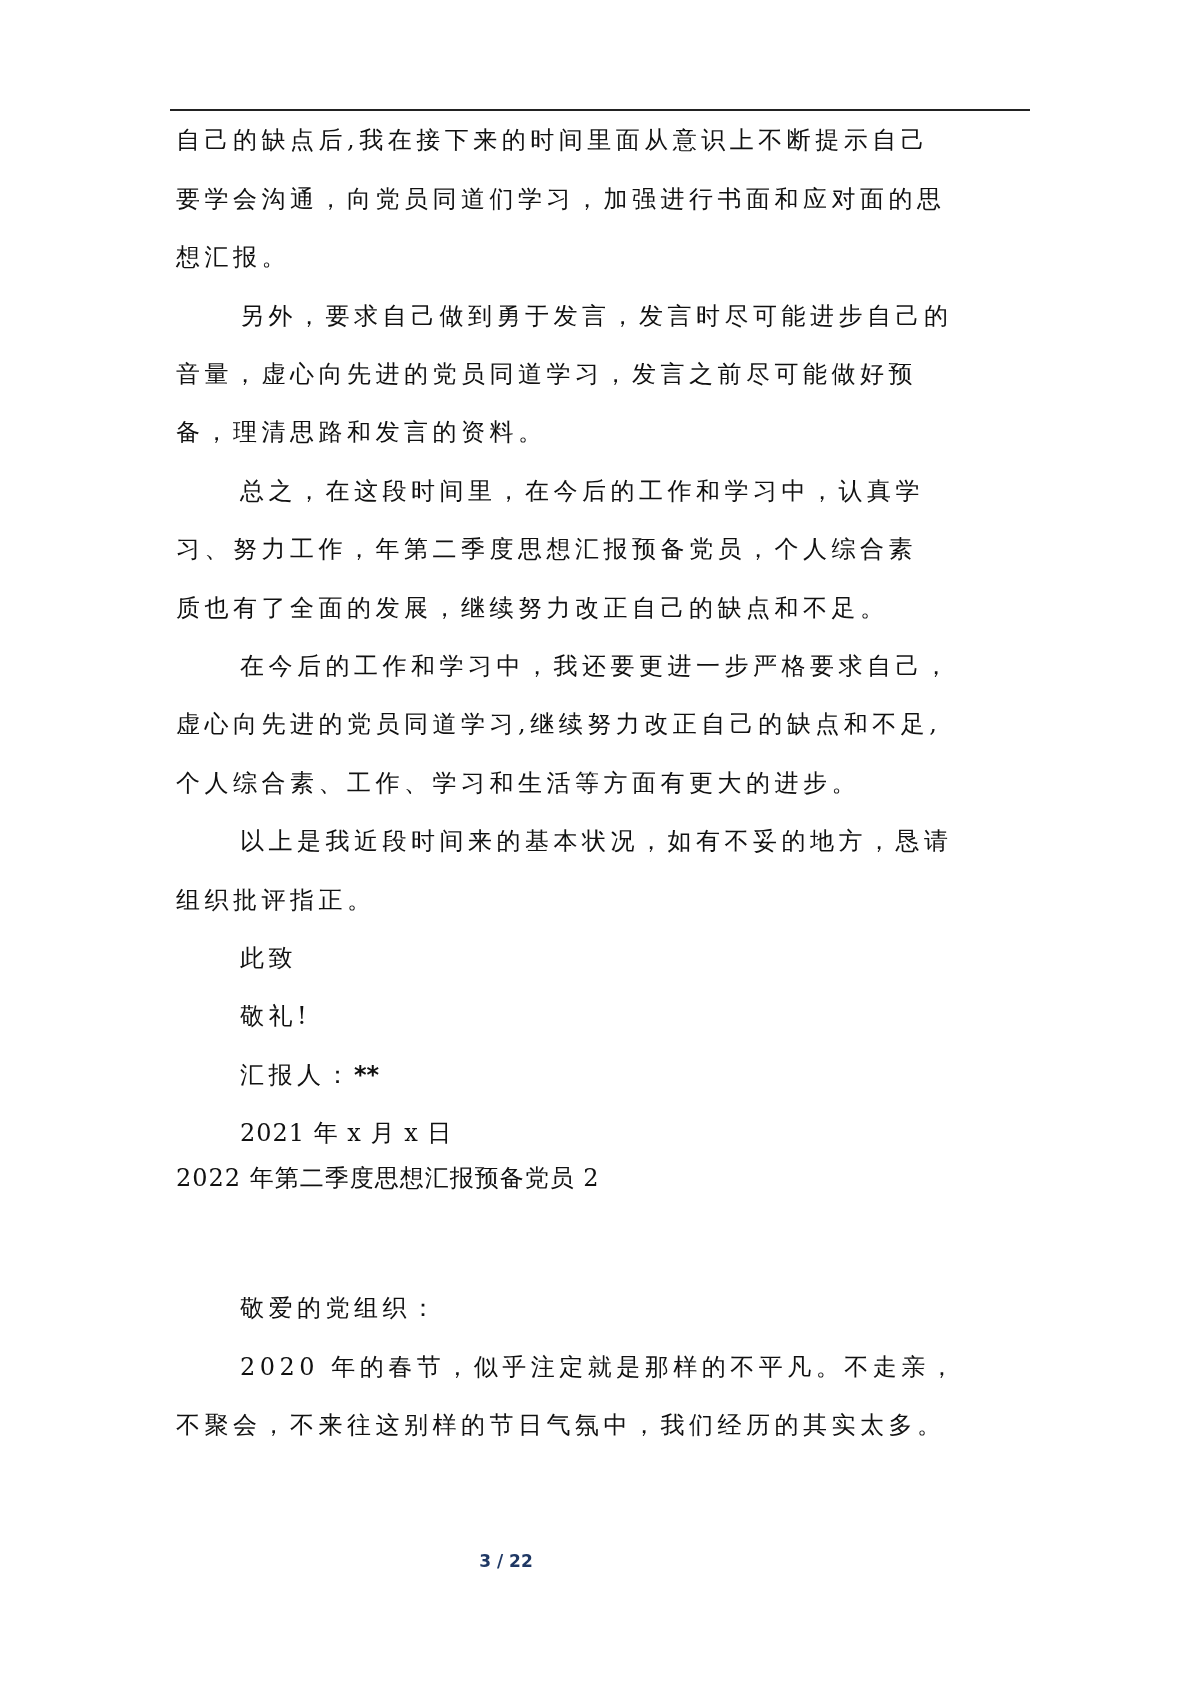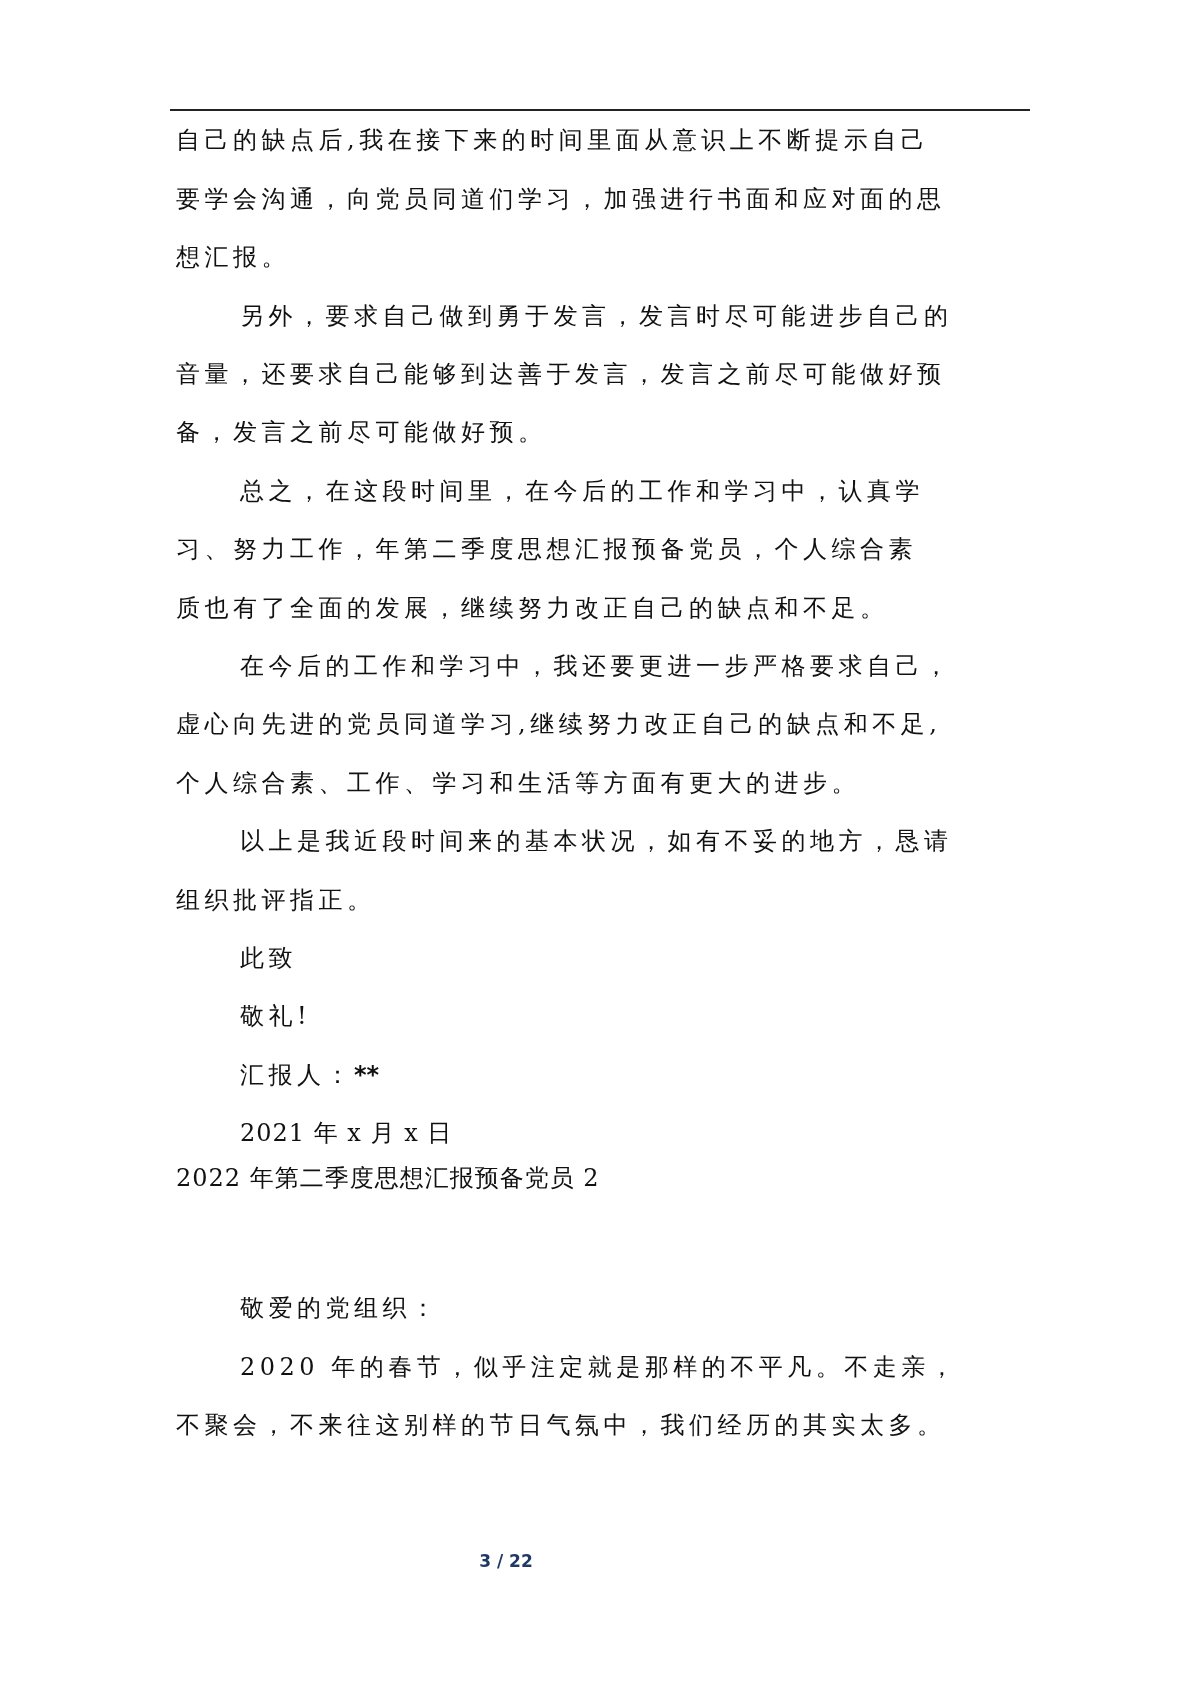--- a/index.html
+++ b/index.html
@@ -18,22 +18,22 @@
 </head>
 <body>
 
 <div class="top-rule"></div>
 
 <div class="line" style="top:122px">自己的缺点后,我在接下来的时间里面从意识上不断提示自己</div>
 <div class="line" style="top:181px">要学会沟通，向党员同道们学习，加强进行书面和应对面的思</div>
 <div class="line" style="top:239px">想汇报。</div>
 
 <div class="line indent" style="top:298px">另外，要求自己做到勇于发言，发言时尽可能进步自己的</div>
-<div class="line" style="top:356px">音量，还要求自己能够到达善于发言，发言之前尽可能做好预</div>
-<div class="line" style="top:414px">备，发言之前尽可能做好预。</div>
+<div class="line" style="top:356px">音量，虚心向先进的党员同道学习，发言之前尽可能做好预</div>
+<div class="line" style="top:414px">备，理清思路和发言的资料。</div>
 
 <div class="line indent" style="top:473px">总之，在这段时间里，在今后的工作和学习中，认真学</div>
 <div class="line" style="top:531px">习、努力工作，年第二季度思想汇报预备党员，个人综合素</div>
 <div class="line" style="top:590px">质也有了全面的发展，继续努力改正自己的缺点和不足。</div>
 
 <div class="line indent" style="top:648px">在今后的工作和学习中，我还要更进一步严格要求自己，</div>
 <div class="line" style="top:706px">虚心向先进的党员同道学习,继续努力改正自己的缺点和不足,</div>
 <div class="line" style="top:765px">个人综合素、工作、学习和生活等方面有更大的进步。</div>
 
 <div class="line indent" style="top:823px">以上是我近段时间来的基本状况，如有不妥的地方，恳请</div>

